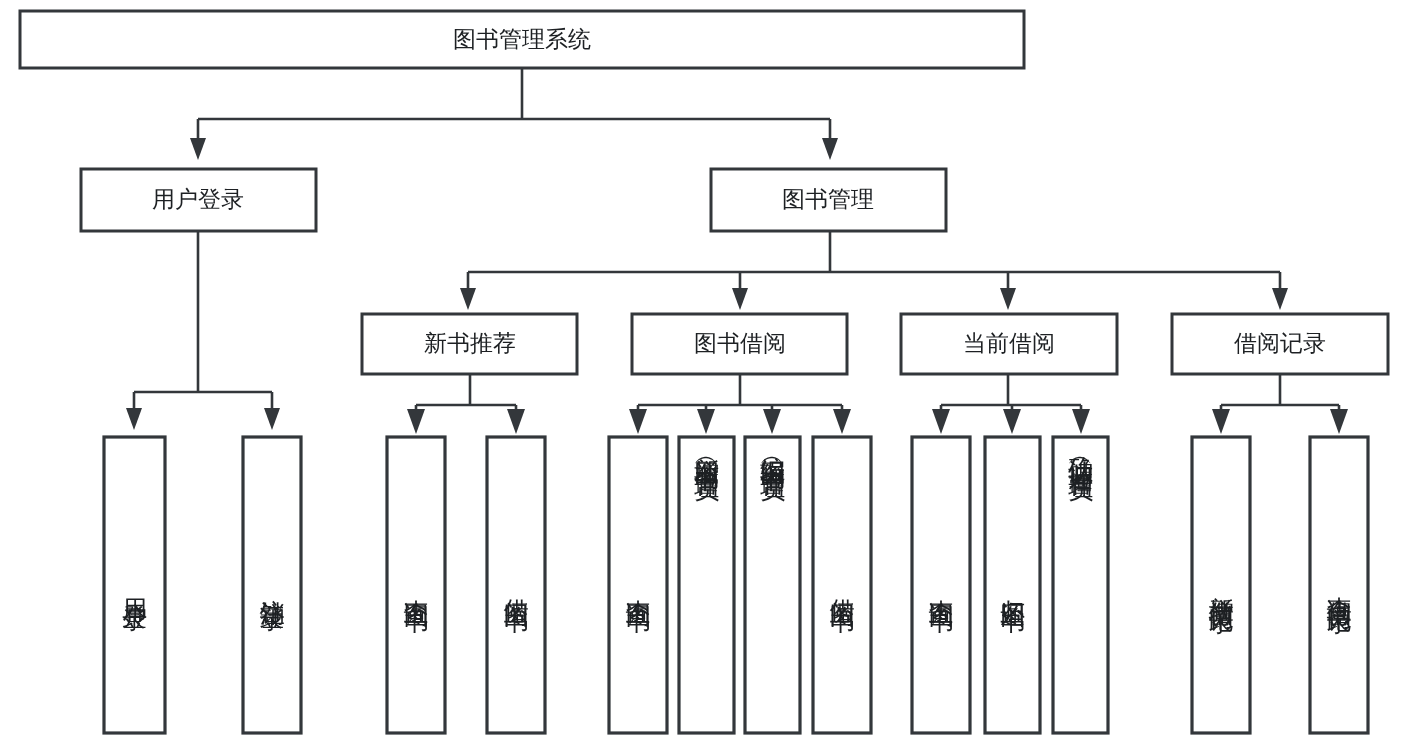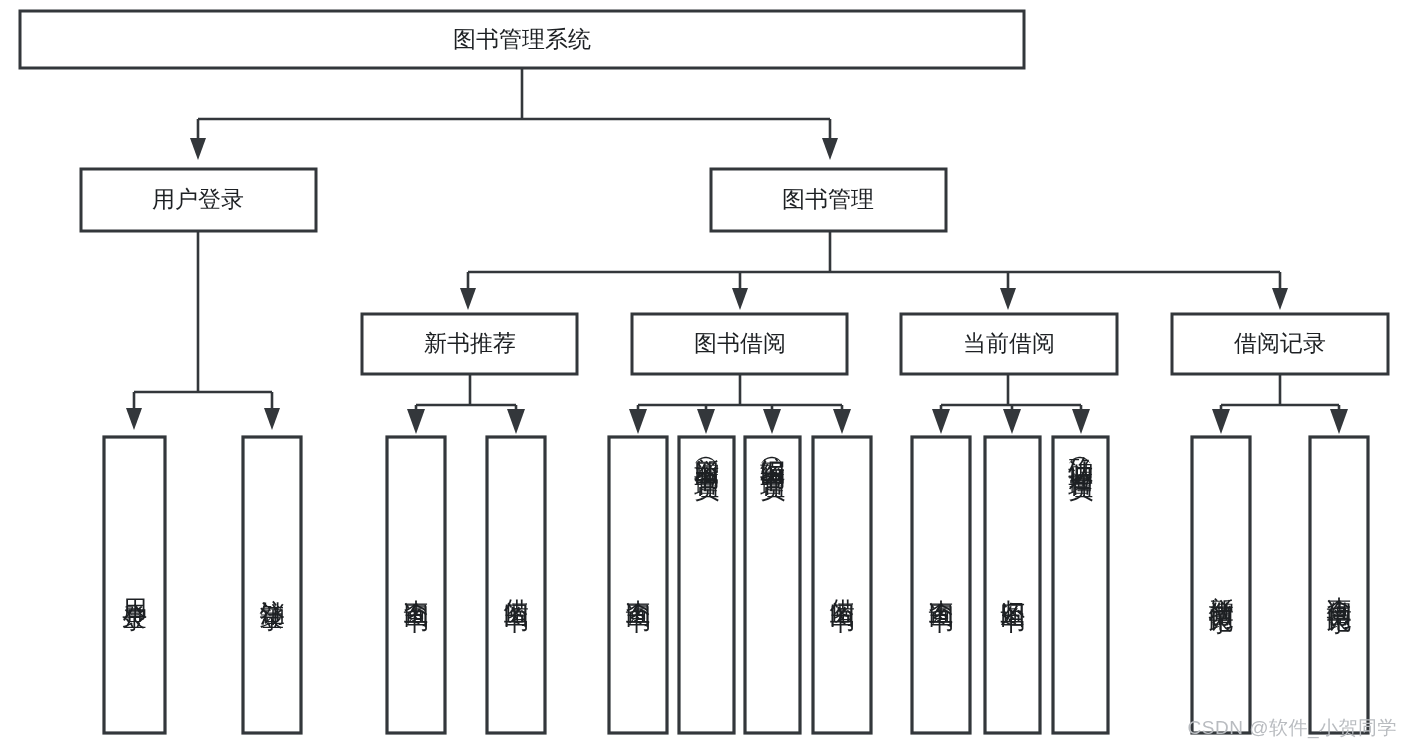--- a/index.html
+++ b/index.html
@@ -245,15 +245,14 @@
     <span class="leaf-label">确认归还（管理员）</span>
   </div>
 
   <div class="leaf-label-wrap" style="left:1192px; top:437px; width:58px; height:296px;">
     <span class="leaf-label">新增借阅记录</span>
   </div>
   <div class="leaf-label-wrap" style="left:1310px; top:437px; width:58px; height:296px;">
     <span class="leaf-label">查询借阅记录</span>
   </div>
 
-  <div class="watermark">CSDN @软件_小贺同学</div>
 
 </div>
 
 </body></html>

